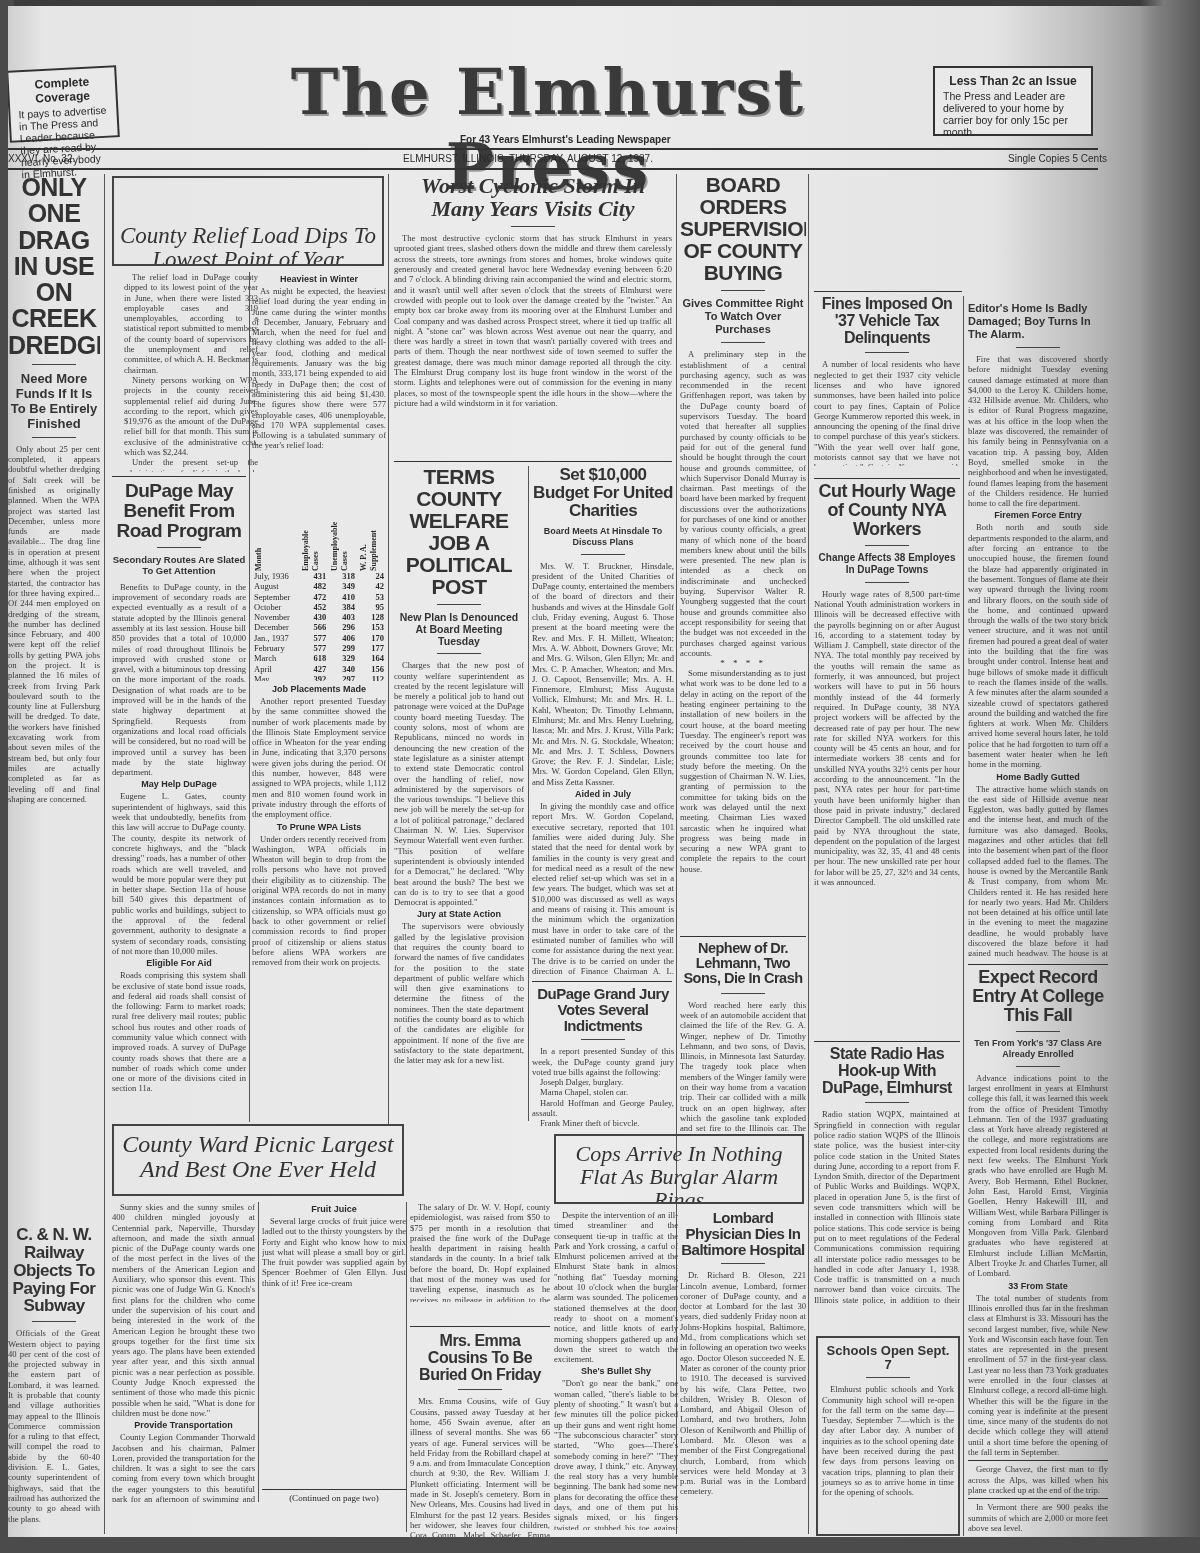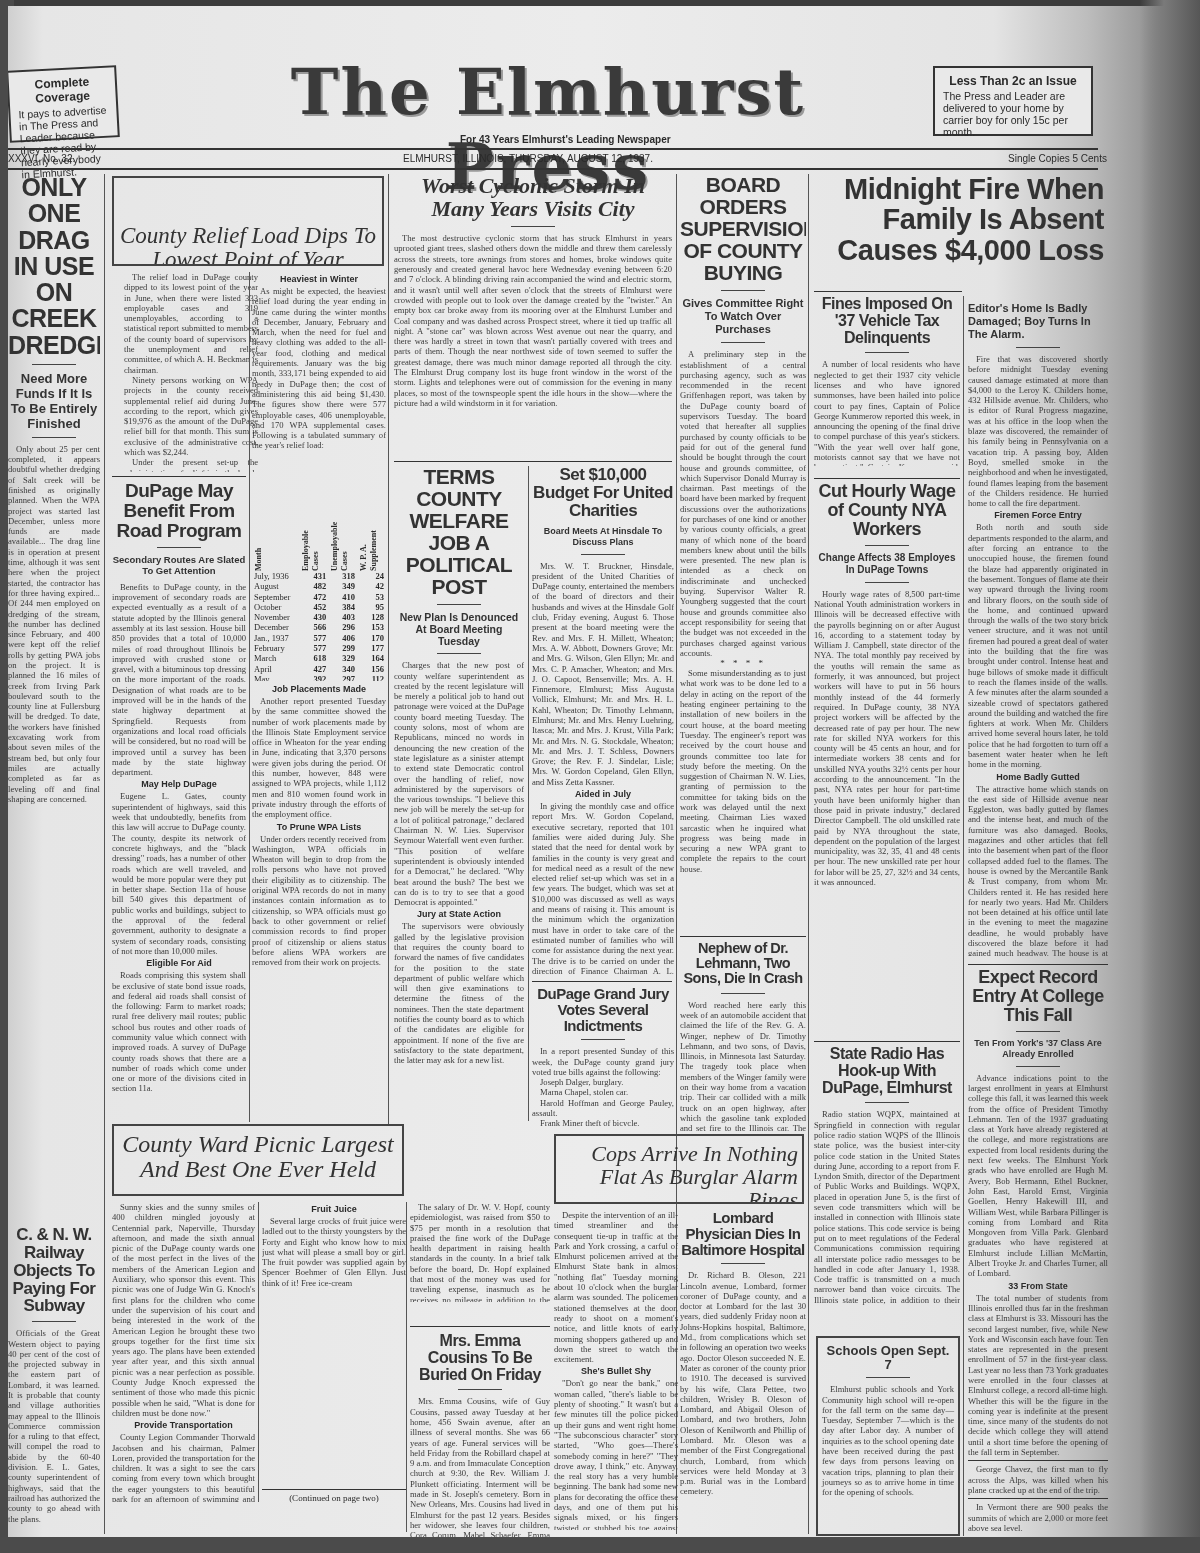--- a/index.html
+++ b/index.html
@@ -275,21 +275,21 @@
     <p class="body-text">The salary of Dr. W. V. Hopf, county epidemiologist, was raised from $50 to $75 per month in a resolution that praised the fine work of the DuPage health department in raising health standards in the county. In a brief talk before the board, Dr. Hopf explained that most of the money was used for traveling expense, inasmuch as he receives no mileage in addition to the salary. "It isn't so much the salary increase as the vote of confidence in my work that I appreciate," he said, in recalling that once upon a time the job paid $6,000 a year salary to his predecessor.</p>
   </div>
   <div class="story" style="left:402px;top:1320px;width:140px;height:272px;">
     <div class="rule" style="position:relative;height:1px;margin-bottom:6px;"></div>
     <div class="hd hd-cond" style="font-size:16px;">Mrs. Emma Cousins To Be Buried On Friday</div>
     <div class="dash"></div>
     <p class="body-text">Mrs. Emma Cousins, wife of Guy Cousins, passed away Tuesday at her home, 456 Swain avenue, after an illness of several months. She was 66 years of age. Funeral services will be held Friday from the Robillard chapel at 9 a.m. and from Immaculate Conception church at 9:30, the Rev. William J. Plunkett officiating. Interment will be made in St. Joseph's cemetery. Born in New Orleans, Mrs. Cousins had lived in Elmhurst for the past 12 years. Besides her widower, she leaves four children, Cora Corum, Mabel Schaefer, Emma Deck and Herbert Cousins. She is also survived by six grandchildren. No one is pining to have his courage tested. He hopes it's all right, though.</p>
   </div>
 
   <div class="story boxed" style="left:546px;top:1128px;width:250px;height:70px;">
-    <div class="hd hd-ital" style="font-size:22px;text-align:right;">Cops Arrive In Nothing Flat As Burglar Alarm Rings</div>
+    <div class="hd hd-ital" style="font-size:22px;">Cops Arrive In Nothing Flat As Burglar Alarm Rings</div>
   </div>
   <div class="story" style="left:546px;top:1204px;width:124px;height:320px;">
     <p class="body-text">Despite the intervention of an ill-timed streamliner and the consequent tie-up in traffic at the Park and York crossing, a carful of Elmhurst policemen arrived at the Elmhurst State bank in almost "nothing flat" Tuesday morning about 10 o'clock when the burglar alarm was sounded. The policemen stationed themselves at the door, ready to shoot on a moment's notice, and little knots of early morning shoppers gathered up and down the street to watch the excitement.</p>
     <div class="subhead">She's Bullet Shy</div>
     <p class="body-text">"Don't go near the bank," one woman called, "there's liable to be plenty of shooting." It wasn't but a few minutes till the police picked up their guns and went right home. "The subconscious character" story started, "Who goes—There's somebody coming in here?" "They drove away, I think," etc. Anyway, the real story has a very humble beginning. The bank had some new plans for decorating the office these days, and one of them put his signals mixed, or his fingers twisted or stubbed his toe against the buzzer and off went the silent burglar alarm. There was no thought of theft or something that the silent burglar — Presto—the police — (which should be a prophetic warning to all those contemplating robbing the bank). There were no tears shed this time—for the alarm that releases the blinding tear gas wasn't the one that called the police.</p>
   </div>
 
   <div class="story" style="left:672px;top:168px;width:126px;height:760px;">
     <div class="hd hd-cond" style="font-size:21px;">BOARD ORDERS SUPERVISION OF COUNTY BUYING</div>
     <div class="dash"></div>
@@ -304,23 +304,20 @@
     <div class="hd hd-cond" style="font-size:14.5px;">Nephew of Dr. Lehmann, Two Sons, Die In Crash</div>
     <div class="dash"></div>
     <p class="body-text">Word reached here early this week of an automobile accident that claimed the life of the Rev. G. A. Winger, nephew of Dr. Timothy Lehmann, and two sons, of Davis, Illinois, in Minnesota last Saturday. The tragedy took place when members of the Winger family were on their way home from a vacation trip. Their car collided with a milk truck on an open highway, after which the gasoline tank exploded and set fire to the Illinois car. The Rev. Winger and one son were burned to death and another son died of his injuries. Mrs. Winger and a daughter were severely injured and were taken to a hospital at Hutchins, Minnesota, near the scene of the accident. A third son escaped with only minor injuries.</p>
   </div>
   <div class="story" style="left:672px;top:1204px;width:126px;height:320px;">
     <div class="hd hd-cond" style="font-size:15px;">Lombard Physician Dies In Baltimore Hospital</div>
     <div class="dash"></div>
     <p class="body-text">Dr. Richard B. Oleson, 221 Lincoln avenue, Lombard, former coroner of DuPage county, and a doctor at Lombard for the last 30 years, died suddenly Friday noon at Johns-Hopkins hospital, Baltimore, Md., from complications which set in following an operation two weeks ago. Doctor Oleson succeeded N. E. Mater as coroner of the county prior to 1910. The deceased is survived by his wife, Clara Pettee, two children, Wrisley B. Oleson of Lombard, and Abigail Oleson of Lombard, and two brothers, John Oleson of Kenilworth and Phillip of Lombard. Mr. Oleson was a member of the First Congregational church, Lombard, from which services were held Monday at 3 p.m. Burial was in the Lombard cemetery.</p>
   </div>
 
-  <div class="story" style="left:806px;top:168px;width:290px;height:115px;">
-    <div class="hd hd-cond" style="font-size:29px;text-align:right;">Midnight Fire When Family Is Absent Causes $4,000 Loss</div>
-  </div>
   <div class="rule" style="left:806px;top:285px;width:148px;height:1px;"></div>
   <div class="story" style="left:806px;top:290px;width:146px;height:170px;">
     <div class="hd hd-cond" style="font-size:16px;">Fines Imposed On '37 Vehicle Tax Delinquents</div>
     <div class="dash"></div>
     <p class="body-text">A number of local residents who have neglected to get their 1937 city vehicle licenses and who have ignored summonses, have been hailed into police court to pay fines, Captain of Police George Kummerow reported this week, in announcing the opening of the final drive to compel purchase of this year's stickers. "With the year well over half gone, motorists cannot say that we have not been patient," Captain Kummerow said. "But our patience has been taxed to the limit, and hereafter excuses will have to be told to the judge," he insisted.</p>
   </div>
   <div class="rule" style="left:806px;top:472px;width:146px;height:1px;"></div>
   <div class="story" style="left:806px;top:476px;width:146px;height:470px;">
     <div class="hd hd-cond" style="font-size:18px;">Cut Hourly Wage of County NYA Workers</div>
     <div class="dash"></div>

